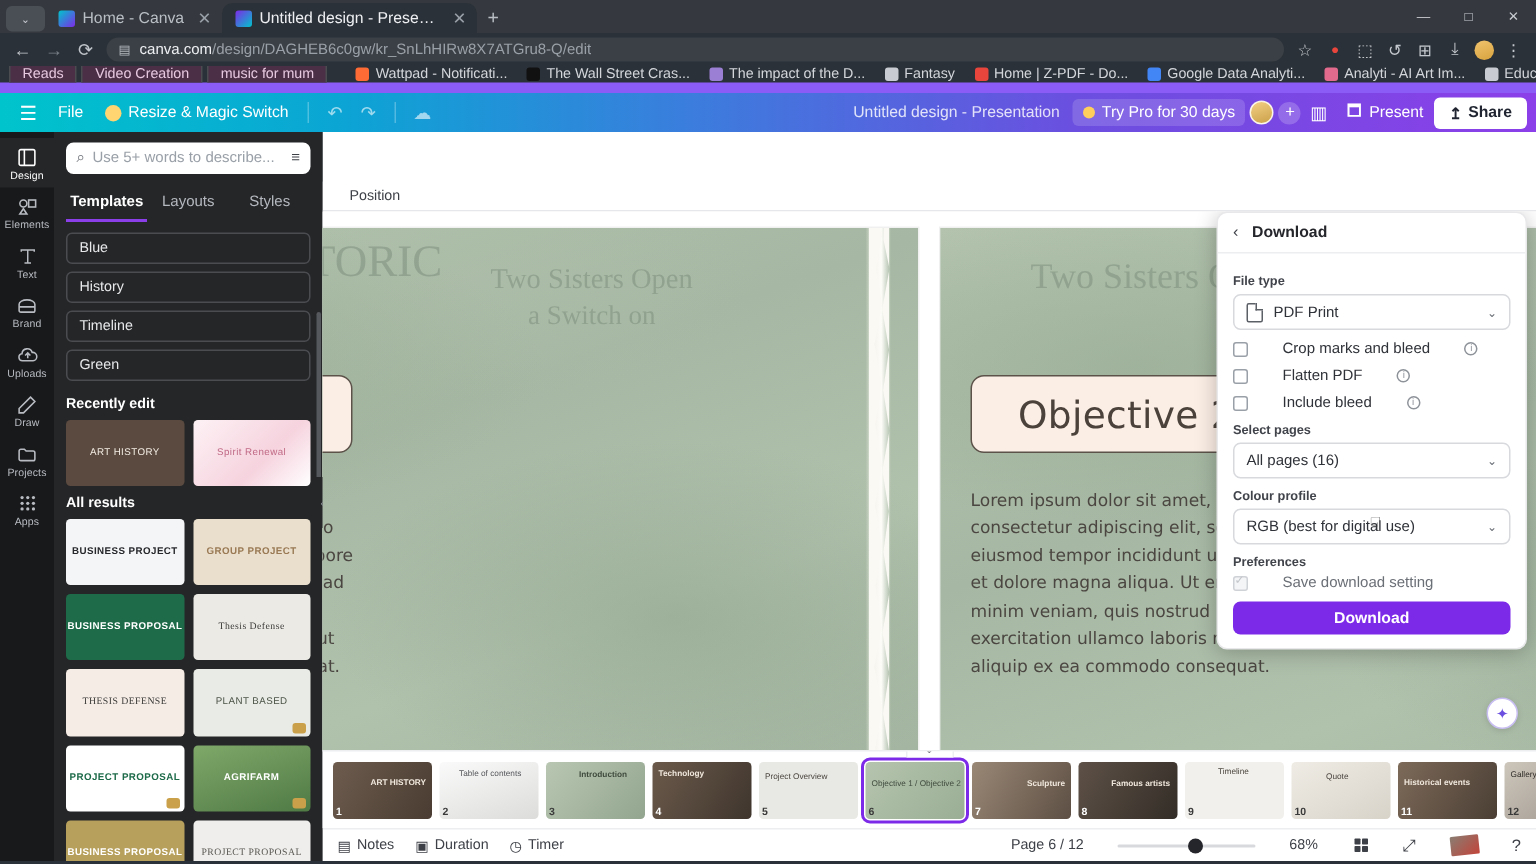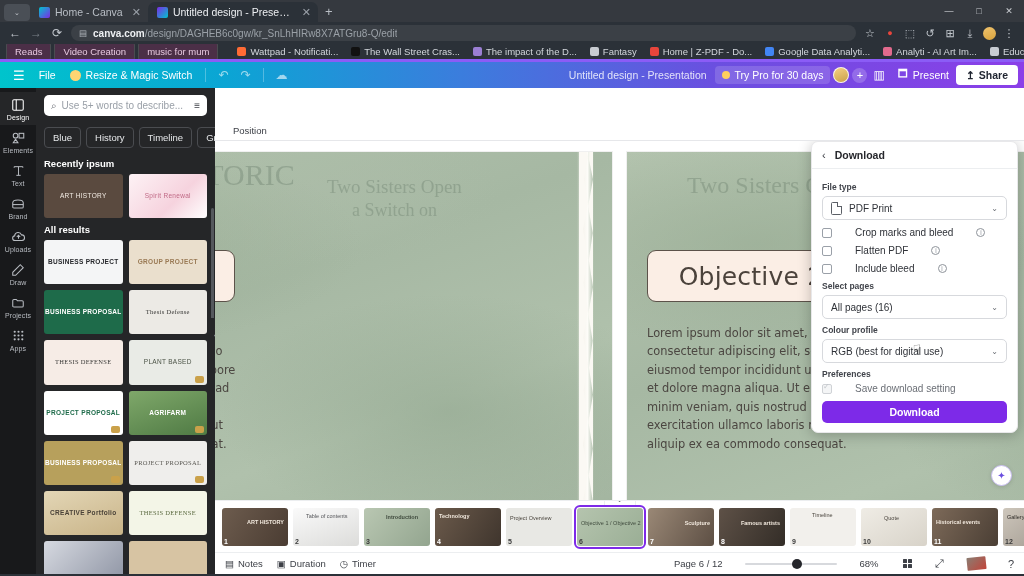--- a/index.html
+++ b/index.html
@@ -36,28 +36,28 @@
 
   .browser-nav { background:#2b3138; height:22px; display:flex; align-items:center; gap:7px; padding:0 8px; }
   .nav-ico { color:#c0c5cb; font-size:12px; width:14px; text-align:center; }
   .nav-ico.dim { color:#7b8189; }
   .omnibox {
     flex:1; height:16px; background:#3b4046; border-radius:9px; display:flex; align-items:center;
     gap:6px; padding:0 8px; font-size:10px; color:#d6d9dd; overflow:hidden;
   }
   .omni-lock { font-size:8.5px; color:#b2b7bd; }
   .omni-url { white-space:nowrap; overflow:hidden; text-overflow:ellipsis; }
-  .omni-url b { font-weight:bold; color:#eef0f3; }
+  .omni-url b { font-weight:normal; color:#eef0f3; }
   .omni-url span { color:#9aa0a7; }
   .toolbar-icons { display:flex; align-items:center; gap:6px; }
   .tbi { font-size:11px; color:#c3c8ce; width:14px; text-align:center; }
   .tbi.red { color:#e8453c; font-size:9px; }
   .avatar-sm { width:13px; height:13px; border-radius:50%; background:linear-gradient(160deg,#f0c36d,#d8a33e); }
 
-  .bookmarks { background:#2b3138; height:18px; display:flex; align-items:center; gap:3px; padding:0 6px; overflow:hidden; border-bottom:3px solid #8b5cf6; }
+  .bookmarks { background:#2b3138; height:18px; display:flex; align-items:center; gap:3px; padding:0 6px; overflow:hidden; border-bottom:7px solid #8b5cf6; }
   .bm { display:flex; align-items:center; gap:4px; font-size:9.5px; color:#d3d7dc; padding:2px 5px; border-radius:4px; white-space:nowrap; }
   .bm.chip { background:#4b2f47; color:#e7c9e0; }
   .bm-ico { width:9px; height:9px; border-radius:2px; flex:none; display:inline-block; }
   .bm-sep { width:1px; height:11px; background:#4a4f56; margin:0 4px; }
 
   
   .canva-top {
     height:26px; display:flex; align-items:center; gap:0;
     background:linear-gradient(90deg,#00c4cc 0%,#0ba5d4 22%,#3b7ddd 45%,#6b4fe0 70%,#8b3fe8 100%);
     padding:0 6px; color:#fff;
@@ -89,21 +89,21 @@
   
   .panel { width:179px; background:#252628; flex:none; display:flex; flex-direction:column; position:relative; overflow:hidden; }
   .search-wrap { padding:7px 8px 4px; }
   .search-box { background:#fff; border-radius:5px; height:21px; display:flex; align-items:center; gap:5px; padding:0 7px; }
   .search-ico { color:#6b6f76; font-size:10px; }
   .search-ph { flex:1; font-size:10px; color:#9aa0a8; }
   .search-filter { color:#3d4047; font-size:10px; }
   .panel-tabs { display:flex; gap:0; padding:0 8px; margin-top:4px; }
   .ptab { flex:1; text-align:center; font-size:10px; color:#b5b9bf; padding:5px 0 6px; }
   .ptab.active { color:#fff; font-weight:bold; border-bottom:2px solid #8b3fe8; }
-  .chips { display:flex; gap:5px; padding:7px 8px 4px; }
+  .chips { display:flex; gap:5px; padding:7px 8px 4px;flex-direction:column; }
   .chip { border:1px solid #4a4c50; border-radius:4px; font-size:9.5px; color:#e6e8ea; padding:4px 8px; white-space:nowrap; }
   .panel-scroll { flex:1; overflow:hidden; padding:0 8px 6px; }
   .sect-title { font-size:9.5px; color:#fff; font-weight:bold; margin:6px 0 5px; }
   .grid2 { display:grid; grid-template-columns:1fr 1fr; gap:6px; }
   .tcard { aspect-ratio:16/9; border-radius:3px; overflow:hidden; position:relative; display:flex; align-items:center; justify-content:center; }
   .tcard .tt { font-size:6.5px; text-align:center; line-height:1.25; letter-spacing:.3px; }
   .crown { position:absolute; right:3px; bottom:2px; width:9px; height:7px; border-radius:2px; background:#caa14a; }
   .panel-sb { position:absolute; right:1px; top:120px; width:3px; height:120px; background:#55585d; border-radius:2px; }
   .panel-handle { position:absolute; right:-5px; top:230px; width:10px; height:34px; background:#252628; border-radius:0 5px 5px 0; display:flex; align-items:center; justify-content:center; color:#9aa0a8; font-size:8px; z-index:5;}
 
@@ -420,29 +420,34 @@
     </div>
 
     <div class="panel">
       <div class="search-wrap">
         <div class="search-box">
           <span class="search-ico">⌕</span>
           <span class="search-ph">Use 5+ words to describe...</span>
           <span class="search-filter">≡</span>
         </div>
       </div>
+      <div class="panel-tabs">
+        <div class="ptab active">Templates</div>
+        <div class="ptab">Layouts</div>
+        <div class="ptab">Styles</div>
+      </div>
       <div class="chips">
         <div class="chip">Blue</div>
         <div class="chip">History</div>
         <div class="chip">Timeline</div>
         <div class="chip">Green</div>
 
       </div>
       <div class="panel-scroll">
-        <div class="sect-title">Recently ipsum</div>
+        <div class="sect-title">Recently edit</div>
         <div class="grid2">
           <div class="tcard" style="background:#5a4a3f">
             <span class="tt" style="color:#f3ece4">ART HISTORY</span>
           </div>
           <div class="tcard" style="background:linear-gradient(135deg,#fdf2f5,#f6d3de 60%,#fff)">
             <span class="tt" style="color:#c06a86">Spirit Renewal</span>
           </div>
         </div>
         <div class="sect-title">All results</div>
         <div class="grid2">

